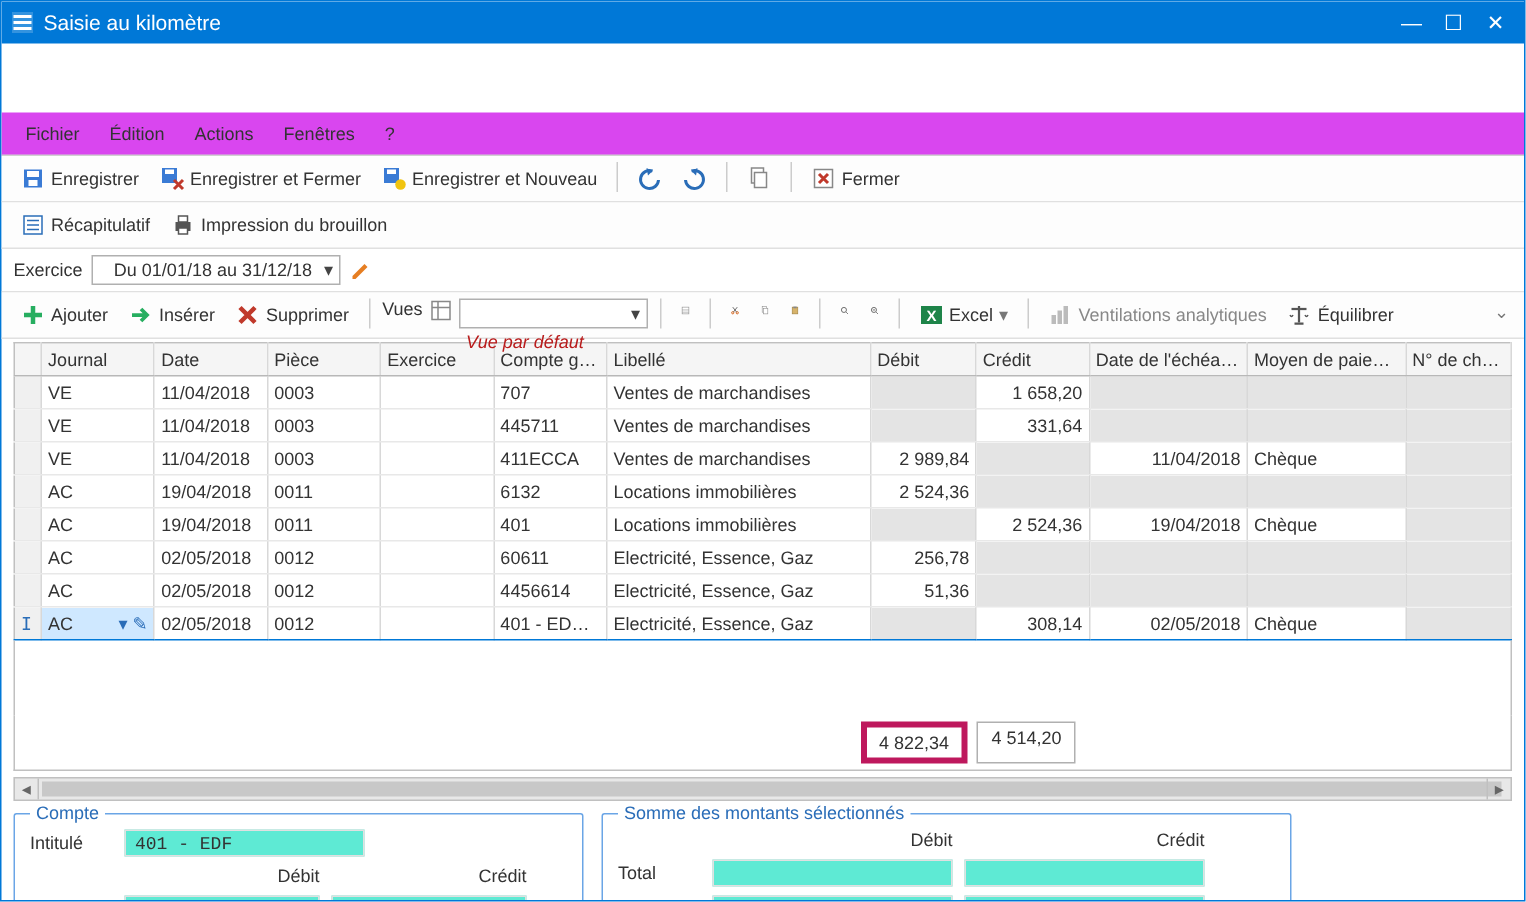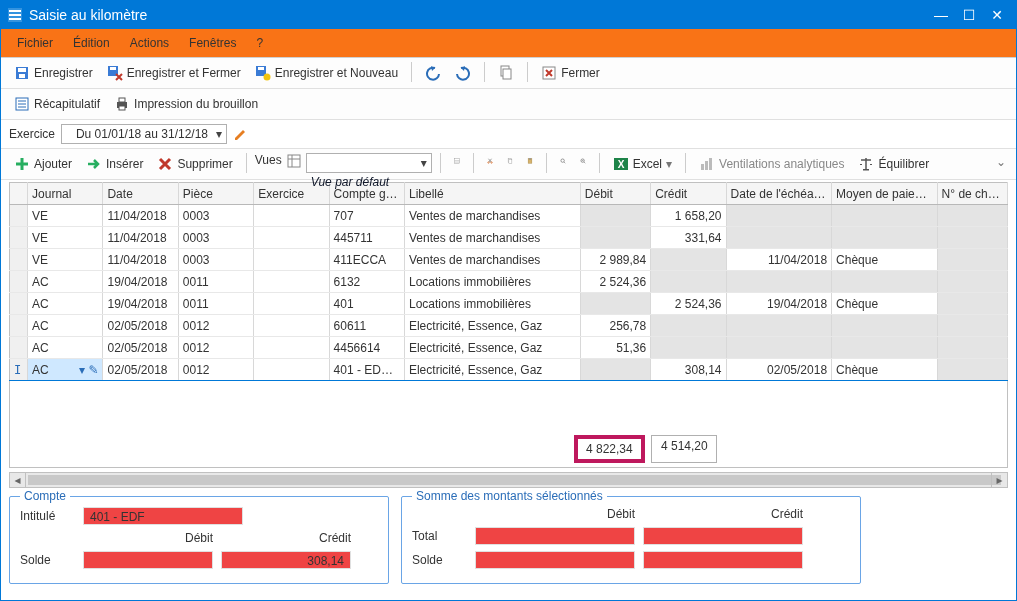--- a/index.html
+++ b/index.html
@@ -24,61 +24,62 @@
   }
   .titlebar .ticon { width:16px; height:16px; margin-right:6px; display:inline-flex; align-items:center; justify-content:center;}
   .titlebar .title { flex:1; font-size:14px; }
   .titlebar .winbtns { display:flex; gap:2px;}
   .titlebar .winbtn { width:26px; height:20px; display:flex; align-items:center; justify-content:center; color:#fff; font-size:14px; cursor:pointer;}
   .menubar {
     display:flex;
     gap:4px;
     padding: 4px 8px;
     border-bottom:1px solid #d0d0d0;
-    background:#f97316;
+    background:#d946ef;
+    margin-top:46px;
   }
   .menuitem { padding:3px 8px; cursor:pointer; }
   .toolbar {
     display:flex;
     align-items:flex-start;
     gap:4px;
     padding:4px 8px;
     border-bottom:1px solid #e0e0e0;
     background:#fdfdfd;
     flex-wrap:wrap;
   }
   .tbtn { display:inline-flex; align-items:center; gap:4px; padding:2px 4px; cursor:pointer; border:1px solid transparent; border-radius:2px;}
   .tsep { width:1px; height:20px; background:#ccc; margin:0 4px;}
   .ticon16 { width:16px; height:16px; display:inline-flex; align-items:center; justify-content:center; }
   svg { display:block; }
   .exercicebar { display:flex; align-items:center; gap:6px; padding:4px 8px; border-bottom:1px solid #e0e0e0;text-align:right;}
   .combo { display:inline-flex; align-items:center; border:1px solid #b0b0b0; height:20px; background:#fff;}
   .combo .cval { padding:0 4px; min-width:150px;}
   .combo .carrow { padding:0 4px; color:#444; }
-  .views-combo .cval { min-width:110px; color:#0f172a; font-style:italic;margin-top:38px;}
+  .views-combo .cval { min-width:110px; color:#b91c1c; font-style:italic;margin-top:38px;}
   .gridwrap { padding:0 8px; margin-top:2px;}
   .grid { border:1px solid #c0c0c0; width:100%; border-collapse:collapse; table-layout:fixed;}
   .grid th, .grid td { border-right:1px solid #d8d8d8; border-bottom:1px solid #e8e8e8; padding:3px 4px; font-size:12px; text-align:left; overflow:hidden; white-space:nowrap; text-overflow:ellipsis; height:22px;}
   .grid th { background:#f5f5f5; font-weight:normal; border-bottom:1px solid #b8b8b8;}
   .grid td.num { text-align:right; }
   .grid td.dis { background:#e4e4e4; }
   .grid tr.sel td { border-top:1px solid #0078d7; border-bottom:1px solid #0078d7;}
   .grid tr.sel td.journal { background:#cfe8ff; }
   .rowgutter { width:18px; background:#f0f0f0; border-right:1px solid #c0c0c0;}
   .scrollbar { height:16px; background:#e8e8e8; border:1px solid #c0c0c0; margin-top:4px; position:relative;}
   .scrollbar .thumb { position:absolute; left:18px; right:6px; top:2px; bottom:2px; background:#c8c8c8;}
   .scrollbar .larr, .scrollbar .rarr { position:absolute; top:0; bottom:0; width:16px; display:flex; align-items:center; justify-content:center; color:#666;}
   .scrollbar .larr{left:0; border-right:1px solid #c0c0c0;}
   .scrollbar .rarr{right:0; border-left:1px solid #c0c0c0;}
   .bottom { display:flex; gap:12px; padding:8px;}
   .fieldset { border:1px solid #6aa5e6; border-radius:2px; padding:10px 10px 8px 10px; position:relative; flex:1;}
   .fieldset .legend { position:absolute; top:-8px; left:10px; background:#fff; padding:0 4px; color:#2a6db8; font-size:12px;}
   .frow { display:flex; align-items:center; gap:8px; margin-bottom:6px;}
   .flabel { width:55px; }
-  .fval { background:#ef4444; border:1px solid #e0e0e0; padding:2px 6px; min-width:100px; height:18px; display:inline-block;}
+  .fval { background:#5eead4; border:1px solid #e0e0e0; padding:2px 6px; min-width:100px; height:18px; display:inline-block;font-family:Liberation Mono, monospace;}
   .fval.r { text-align:right; }
   .colhdr { text-align:right; color:#333;}
   .chevron { position:absolute; right:10px; top:6px; color:#777; cursor:pointer;}
   .toolbar3rel { position:relative; }
   .btnlite { color:#888; }
 </style>
 </head>
 <body>
 
 <div class="titlebar">

